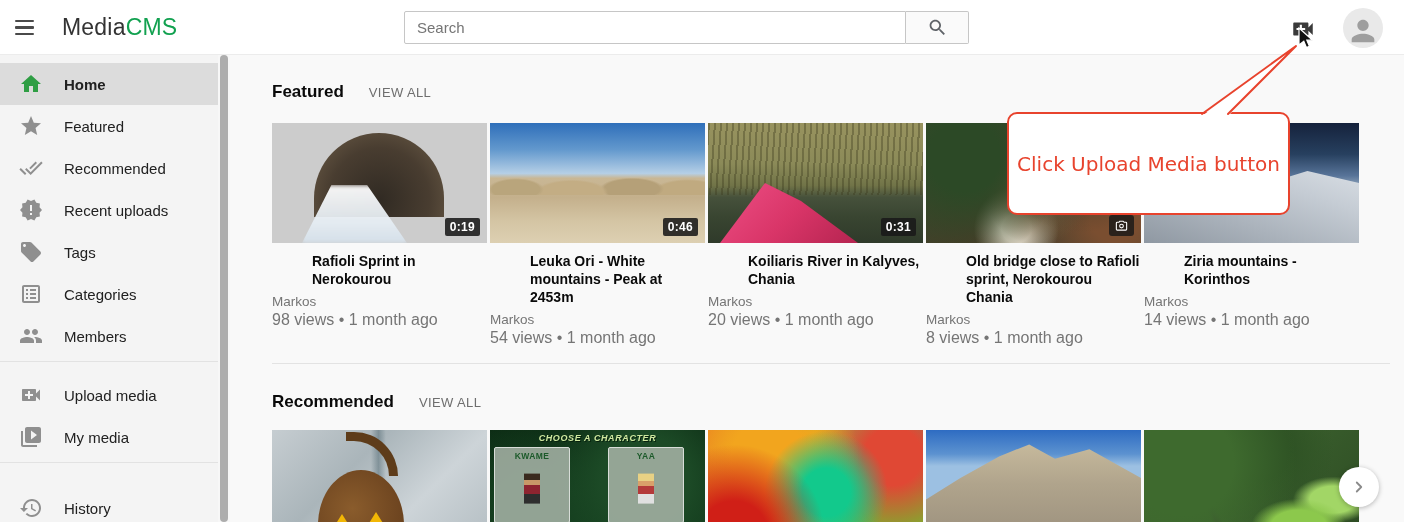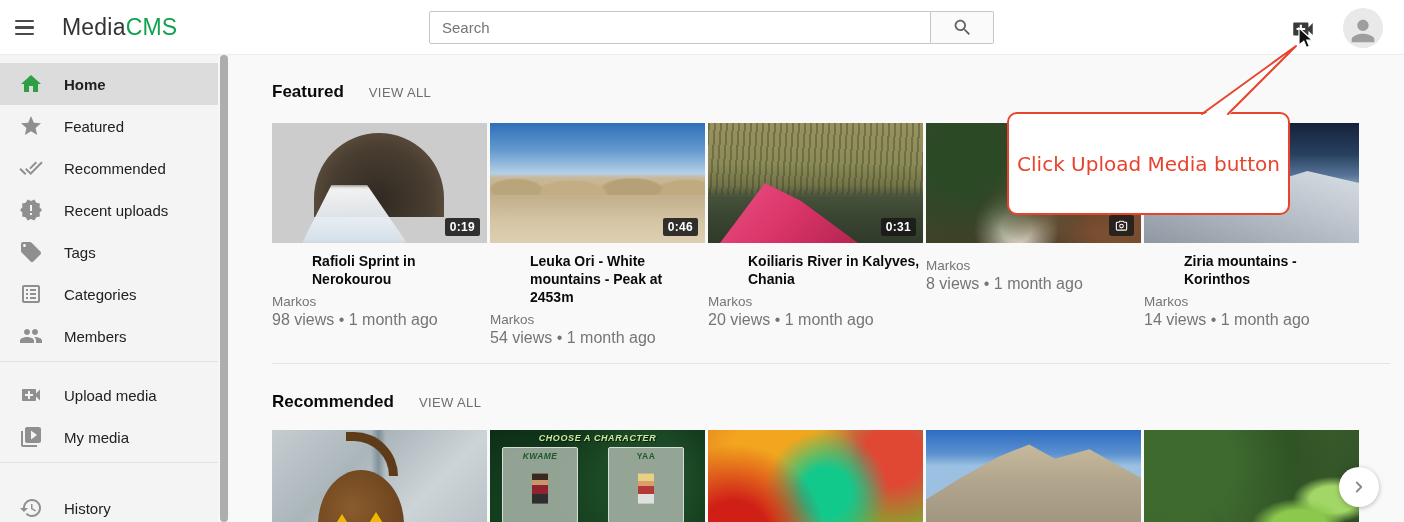--- a/index.html
+++ b/index.html
@@ -11,21 +11,21 @@
 
   
   .topbar { position:absolute; left:0; top:0; width:1404px; height:55px;
     background:#fff; border-bottom:1px solid #ececec; z-index:20; }
   .hamburger { position:absolute; left:15px; top:20px; width:20px; height:15px;
     display:flex; flex-direction:column; justify-content:space-between; cursor:pointer; }
   .hamburger i { display:block; width:19px; height:2.4px; background:#4a4a4a; border-radius:1px; }
   .logo { position:absolute; left:62px; top:14px; font-size:23px; font-weight:500; letter-spacing:.2px; }
   .logo .lm { color:#333; }
   .logo .lc { color:#12a150; }
-  .search-wrap { position:absolute; left:429px; top:11px; display:flex; height:33px; }
+  .search-wrap { position:absolute; left:404px; top:11px; display:flex; height:33px; }
   .search-input { width:502px; height:33px; border:1px solid #c6c6c6; background:#fff;
     padding:0 12px; font-size:15px; color:#333; outline:none; border-radius:2px 0 0 2px;
     font-family:"Liberation Sans", sans-serif; }
   .search-input::placeholder { color:#757575; }
   .search-btn { width:63px; height:33px; border:1px solid #c6c6c6; border-left:none;
     background:#fafafa; display:flex; align-items:center; justify-content:center;
     cursor:pointer; border-radius:0 2px 2px 0; }
   .upload-top { position:absolute; left:1290px; top:16px; width:26px; height:26px; cursor:pointer; }
   .avatar { position:absolute; left:1343px; top:8px; width:40px; height:40px; border-radius:50%;
     background:#e9e9e9; overflow:hidden; display:flex; align-items:flex-end; justify-content:center; cursor:pointer; }
@@ -118,21 +118,21 @@
   .pk-eye.e2 { left:94px; top:82px; }
   .r2 { background:
     radial-gradient(circle at 72% 42%, #1c4a26 0 26%, rgba(0,0,0,0) 58%),
     radial-gradient(circle at 22% 72%, #143d1e 0 22%, rgba(0,0,0,0) 52%),
     linear-gradient(180deg, #0d2d15 0%, #123a1c 100%); }
   .g-head { position:absolute; left:0; top:3px; width:100%; text-align:center;
     font-size:9px; font-weight:bold; font-style:italic; color:#cfe8a0; letter-spacing:.6px;
     text-shadow:1px 1px 0 #06200c; }
   .g-panel { position:absolute; top:17px; width:76px; height:76px;
     background:rgba(175,185,175,.82); border:1px solid #d8ddd8; border-radius:2px; }
-  .g-left { left:12px;font-style:italic; } .g-right { left:118px; }
+  .g-left { left:4px; } .g-right { left:118px; }
   .g-name { text-align:center; font-size:8.5px; font-weight:bold; color:#1c5a2a; margin-top:3px; letter-spacing:.4px; }
   .g-char { position:absolute; left:50%; top:50%; transform:translate(-50%,-38%); width:16px; height:30px; }
   .g-char.c1 { background:linear-gradient(180deg,#3a2a1e 0 22%, #c99868 22% 38%, #8e2430 38% 68%, #2e2e2e 68% 100%); }
   .g-char.c2 { background:linear-gradient(180deg,#e8d184 0 26%, #d9a06a 26% 40%, #b43a3a 40% 68%, #e0e0e0 68% 100%); }
   .g-btn { position:absolute; top:94px; width:50px; height:20px; background:#2f9e44;
     color:#fff; font-size:8.5px; font-weight:bold; text-align:center; line-height:20px;
     border:1px solid #9fd8a8; border-radius:2px; }
   .g-btn-l { left:25px; } .g-btn-r { left:131px; }
   .r3 { background:
     radial-gradient(circle at 12% 88%, #d01f17 0 16%, rgba(0,0,0,0) 42%),
@@ -313,20 +313,21 @@
     <div class="card">
       <div class="thumb t4">
         <span class="media-badge">
           <svg width="13" height="13" viewBox="0 0 24 24" fill="none" stroke="#fff" stroke-width="2">
               <path d="M9 4L7.2 6H4a1.5 1.5 0 0 0-1.5 1.5V19A1.5 1.5 0 0 0 4 20.5h16A1.5 1.5 0 0 0 21.5 19V7.5A1.5 1.5 0 0 0 20 6h-3.2L15 4H9z"></path>
               <circle cx="12" cy="13" r="3.4"></circle>
             </svg>
         </span>
       </div>
       <div class="card-info">
+        <div class="card-title">Old bridge close to Rafioli sprint, Nerokourou Chania</div>
         <div class="card-author">Markos</div>
         <div class="card-meta">8 views • 1 month ago</div>
       </div>
     </div>
 
     <div class="card">
       <div class="thumb t5">
         <span class="dur">0:27</span>
       </div>
       <div class="card-info">

